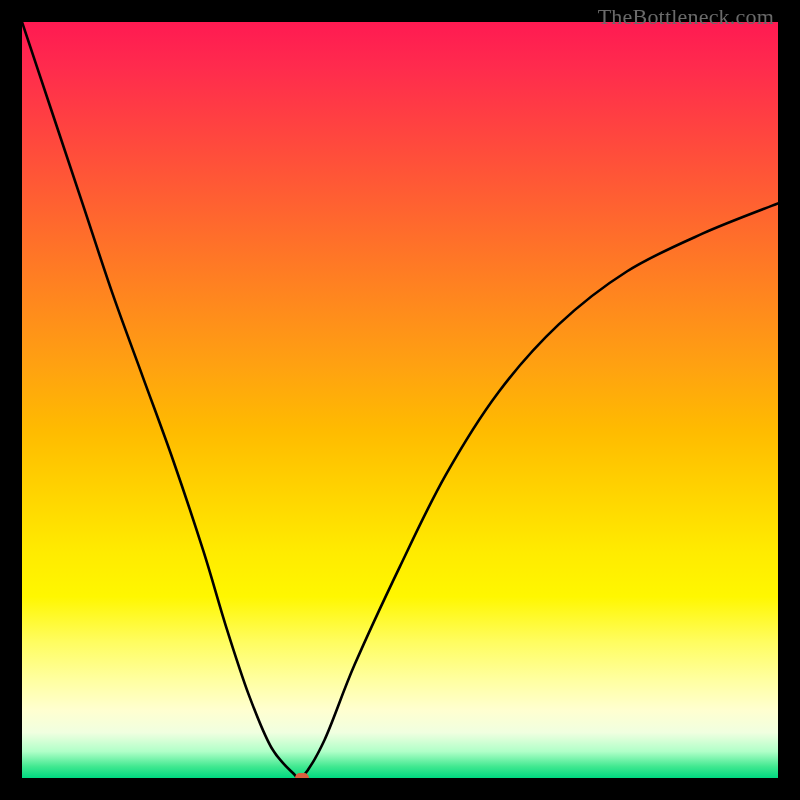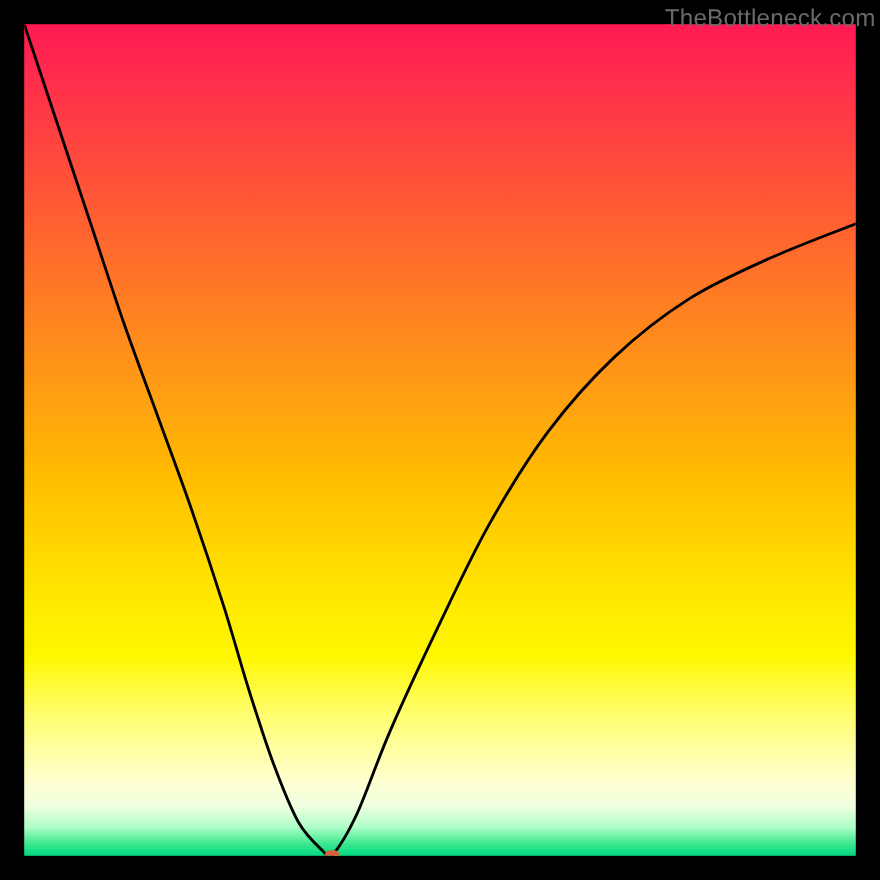--- a/index.html
+++ b/index.html
@@ -34,22 +34,22 @@
       #f0ffe0 94%,
       #b0ffc8 96.5%,
       #40e890 98.5%,
       #00d880 100%
     );
     overflow: hidden;
   }
   .watermark {
     position: absolute;
     top: 4px;
-    right: 4px;
-    font-family: Liberation Sans, sans-serif;
+    right: 26px;
+    font-family: Liberation Serif, serif;
     font-size: 22px;
     font-weight: 500;
     color: #6a6a6a;
     letter-spacing: 0.2px;
     user-select: none;
   }
   .curve {
     position: absolute;
     left: 0; top: 0;
     width: 756px;

